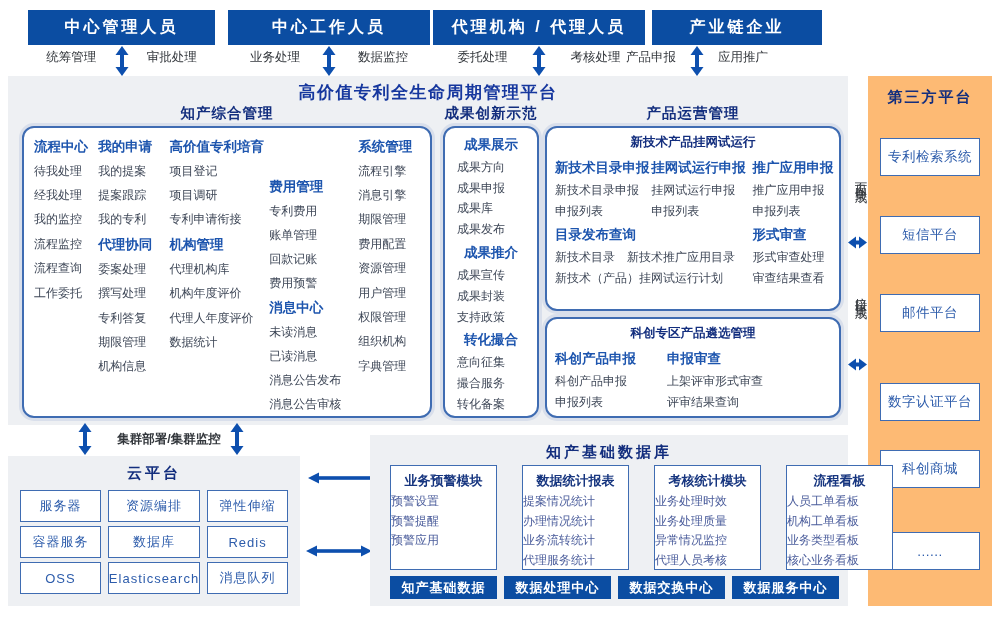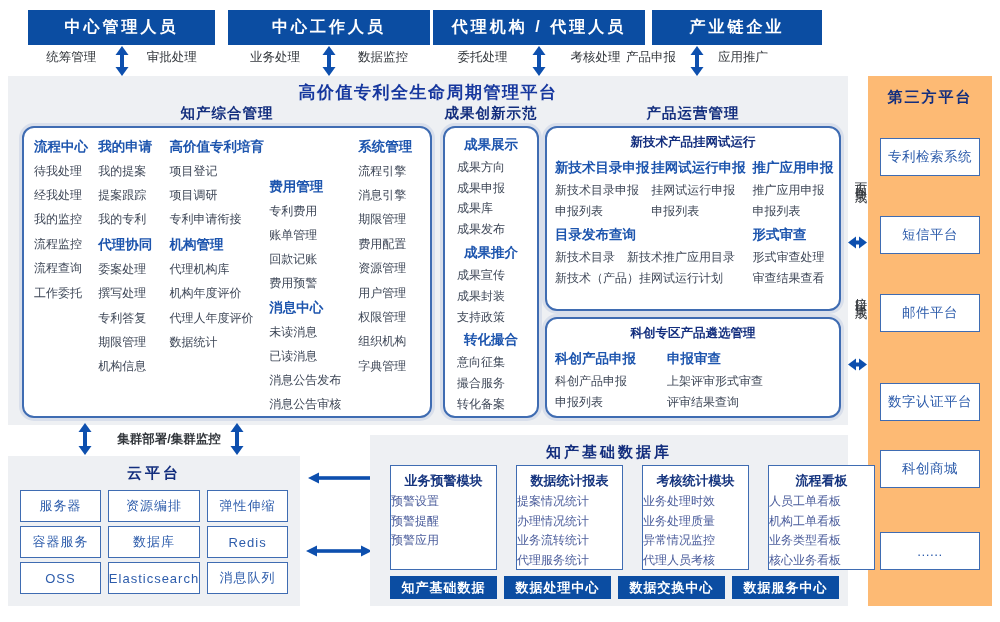--- a/index.html
+++ b/index.html
@@ -57,21 +57,21 @@
   
   #cloud-box{position:absolute;left:8px;top:456px;width:292px;height:150px;background:#eef0f3;}
   #cloud-box .cloud-title{padding-top:8px;text-align:center;font-size:15px;font-weight:700;color:#132e7e;letter-spacing:3px;}
   #cloud-grid{margin:7px 12px 0;display:grid;grid-template-columns:repeat(3,1fr);gap:4px 7px;}
   .cloud-cell{height:32px;background:#fff;border:1.5px solid #3f6cb2;
     display:flex;align-items:center;justify-content:center;font-size:13px;color:#2d5cab;letter-spacing:1px;}
 
   
   #db-box{position:absolute;left:370px;top:435px;width:478px;height:171px;background:#eef0f3;}
   #db-box .db-title{padding-top:8px;text-align:center;font-size:15px;font-weight:700;color:#132e7e;letter-spacing:3px;}
-  #db-modules{position:absolute;left:20px;top:30px;display:flex;gap:19px;}
+  #db-modules{position:absolute;left:20px;top:30px;display:flex;gap:25px;}
   .db-module{width:107px;height:105px;background:#fff;border:1.5px solid #3f6cb2;padding-top:6px;}
   .db-module .mod-title{text-align:center;font-size:13px;font-weight:700;color:#16357f;margin-bottom:2px;}
   .db-module .entry-item{font-size:12px;color:#4a5c9b;line-height:19.5px;}
   #db-bars{position:absolute;left:20px;top:141px;display:flex;gap:7px;}
   .db-bar{width:107px;height:23px;background:#0b4da2;color:#fff;font-weight:700;font-size:13px;
     display:flex;align-items:center;justify-content:center;letter-spacing:1px;}
 </style>
 </head>
 <body>
 

